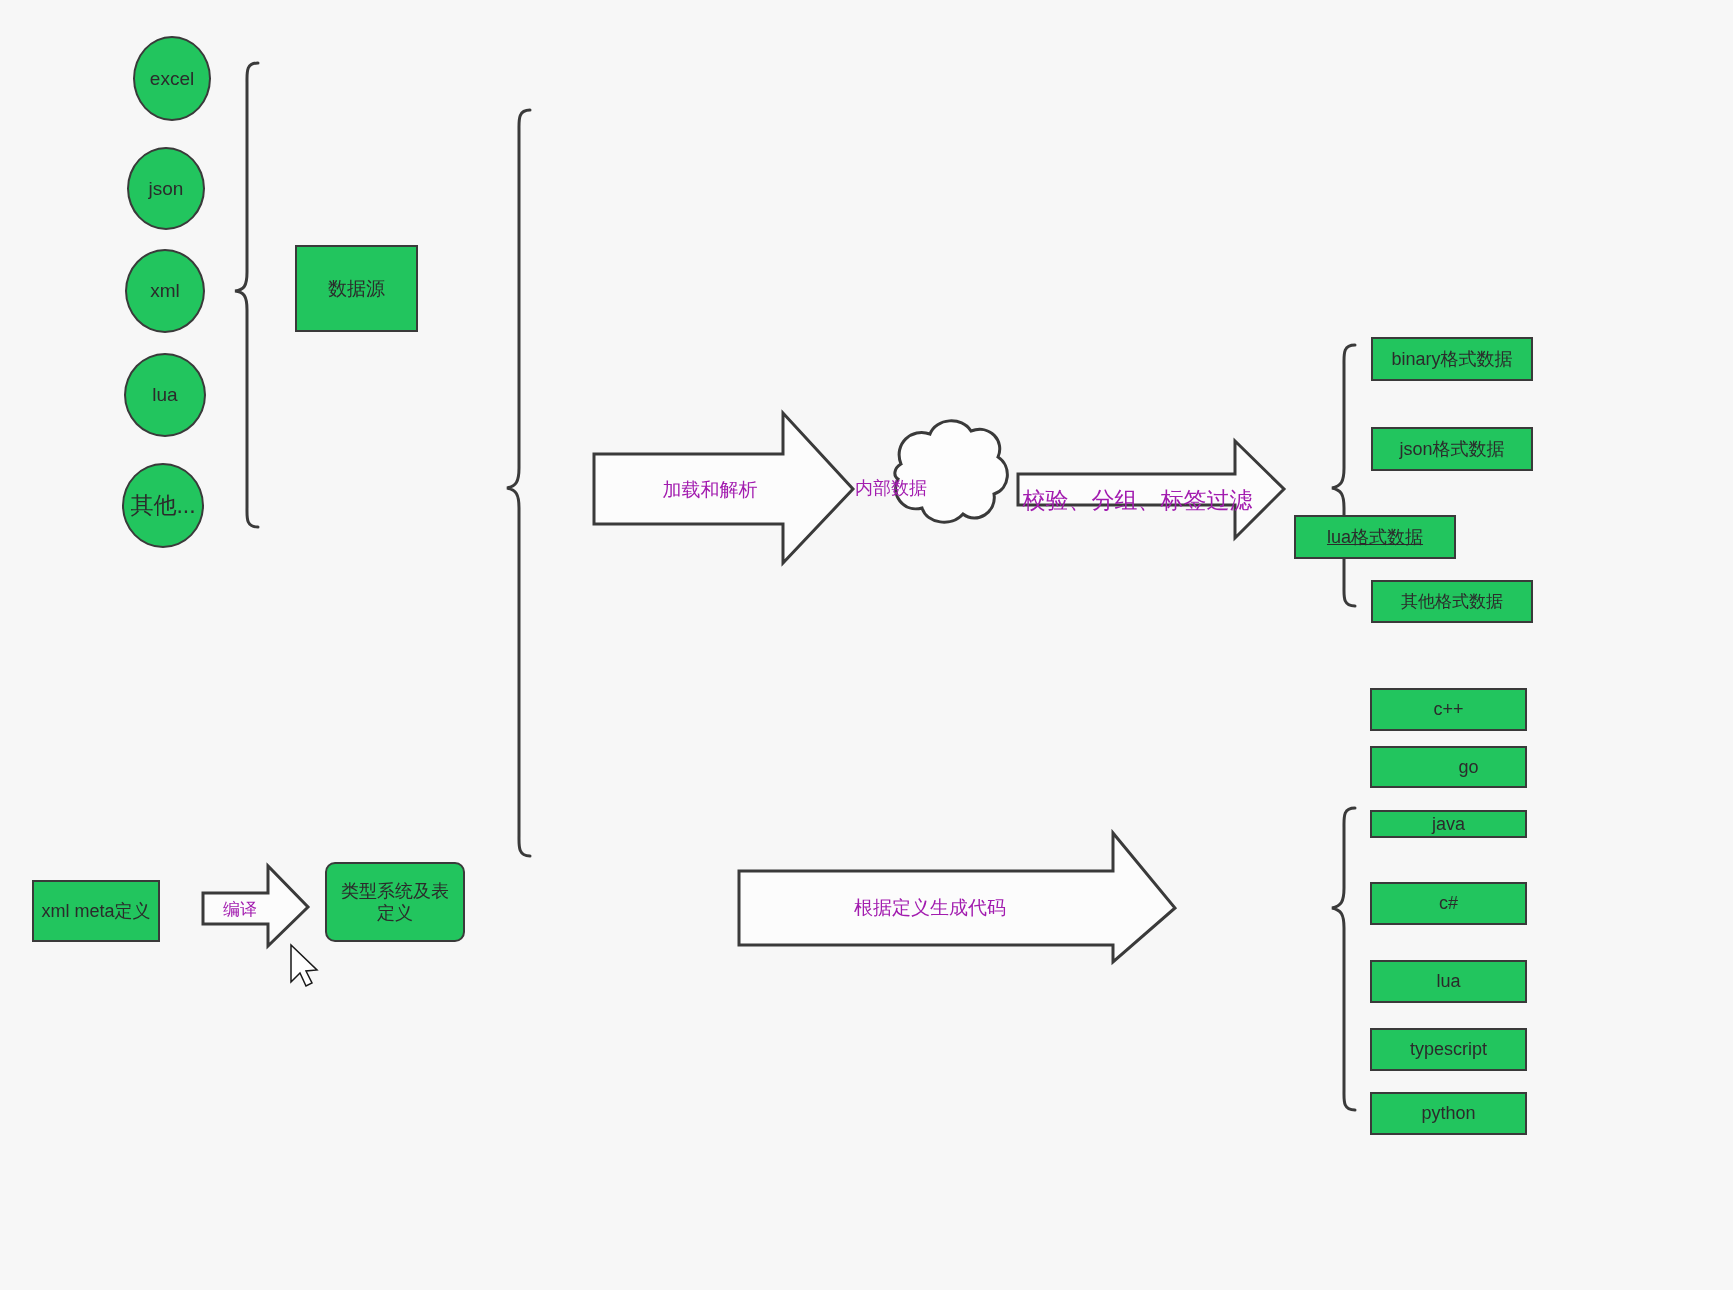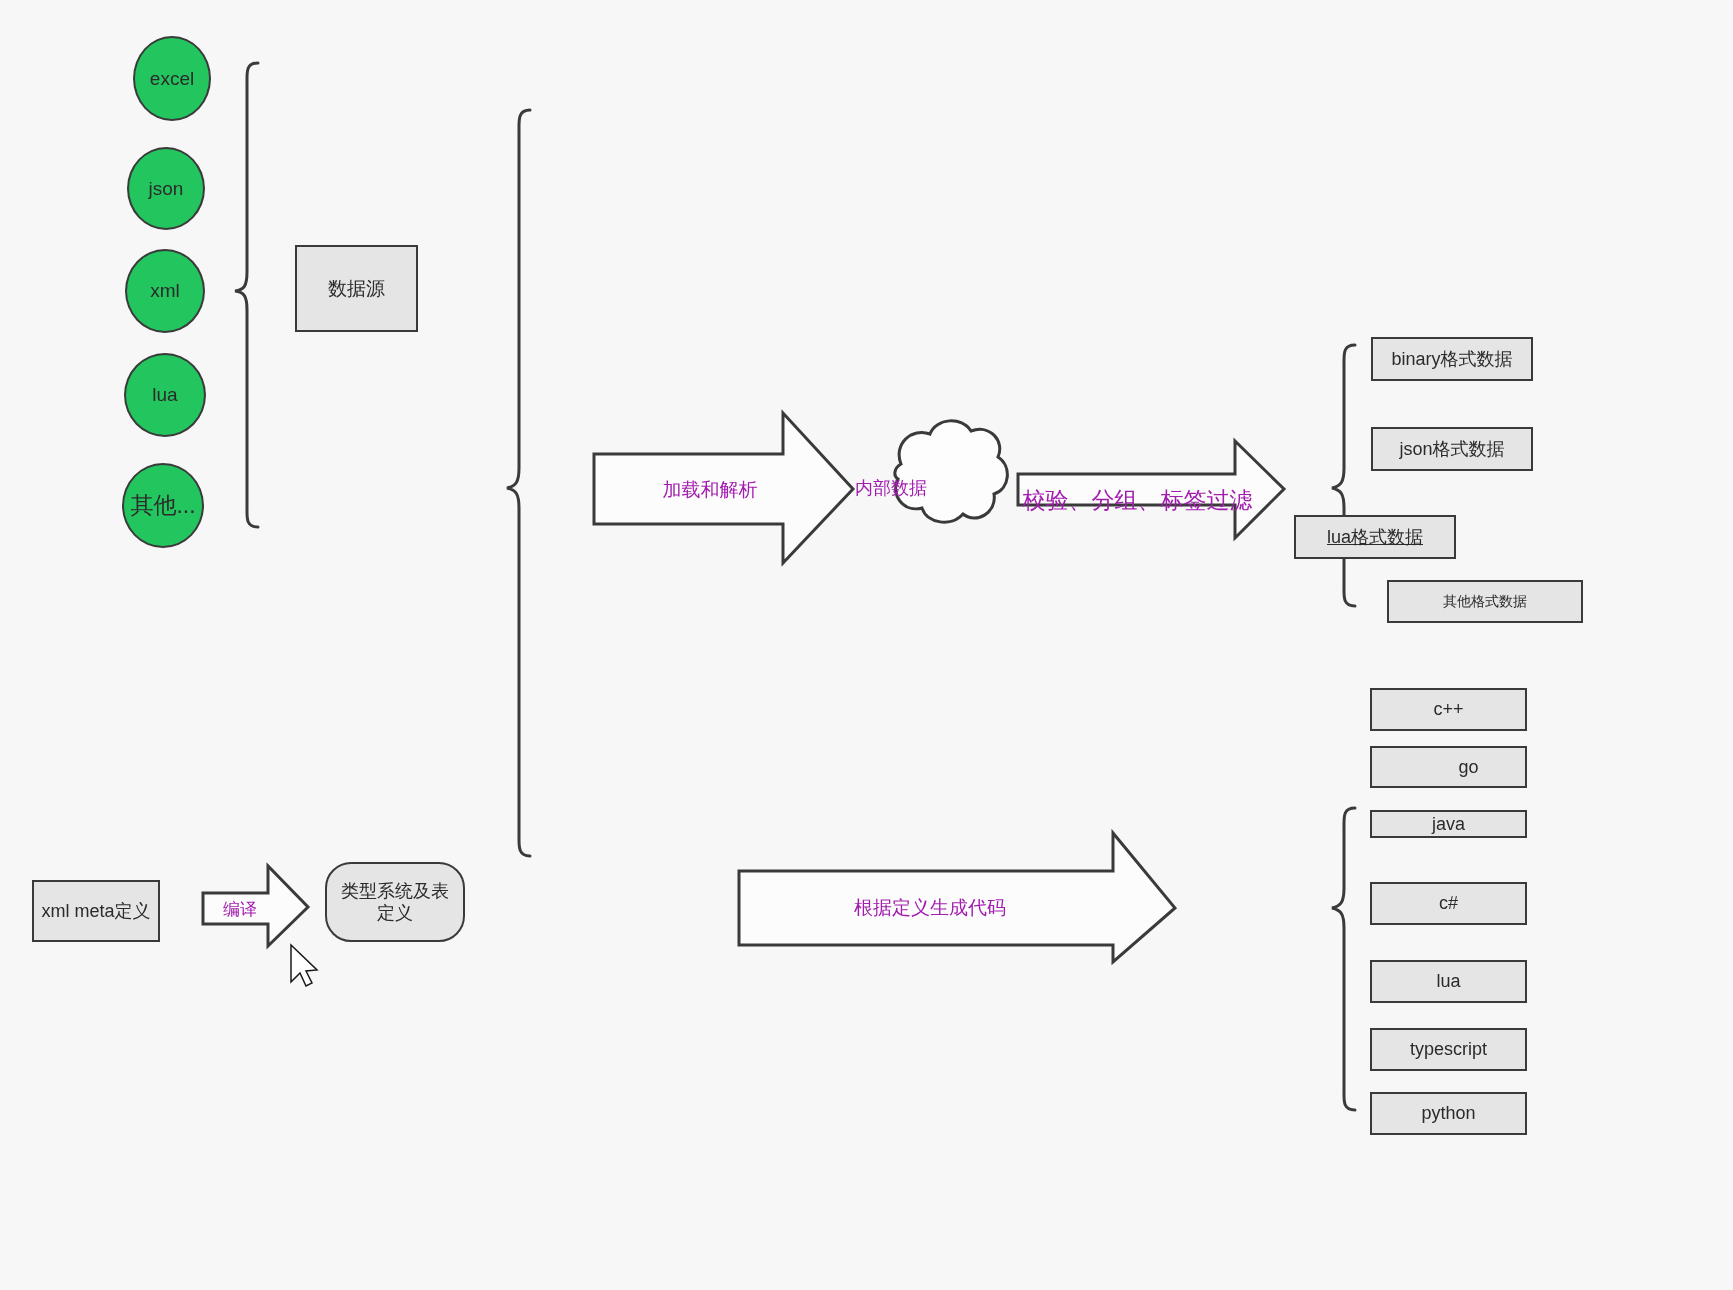--- a/index.html
+++ b/index.html
@@ -32,21 +32,21 @@
     border: 2px solid #3a3a3a;
     color: #2b2b2b;
     line-height: 1.25;
     white-space: pre-line;
   }
   .circle {
     border-radius: 50%;
     background: #22c55e;
   }
   .rect {
-    background: #e5e5e5;
+    background: #22c55e;
   }
   .rounded {
     border-radius: 10px;
   }
   .arrow-label {
     position: absolute;
     display: flex;
     align-items: center;
     justify-content: center;
     color: #a21caf;
@@ -151,29 +151,29 @@
 
   <div class="node rect" style="left:1371px; top:337px; width:162px; height:44px; font-size:18px;">
     <span>binary格式数据</span>
   </div>
   <div class="node rect" style="left:1371px; top:427px; width:162px; height:44px; font-size:18px;">
     <span>json格式数据</span>
   </div>
   <div class="node rect" style="left:1294px; top:515px; width:162px; height:44px; font-size:18px;text-decoration:underline;">
     <span>lua格式数据</span>
   </div>
-  <div class="node rect" style="left:1371px; top:580px; width:196px; height:43px; font-size:14px;margin-left:16px;">
+  <div class="node rect" style="left:1371px; top:580px; width:162px; height:43px; font-size:17px;">
     <span>其他格式数据</span>
   </div>
 
   <div class="node rect" style="left:32px; top:880px; width:128px; height:62px; font-size:18px;">
     <span>xml meta定义</span>
   </div>
 
-  <div class="node rect rounded" style="left:325px; top:862px; width:140px; height:80px; font-size:18px;border-radius:26px;">
+  <div class="node rect rounded" style="left:325px; top:862px; width:140px; height:80px; font-size:18px;">
     <span>类型系统及表
 定义</span>
   </div>
 
   <div class="node rect" style="left:1370px; top:688px; width:157px; height:43px; font-size:18px;">
     <span>c++</span>
   </div>
   <div class="node rect" style="left:1370px; top:746px; width:157px; height:42px; font-size:18px;padding-left:40px;">
     <span>go</span>
   </div>

